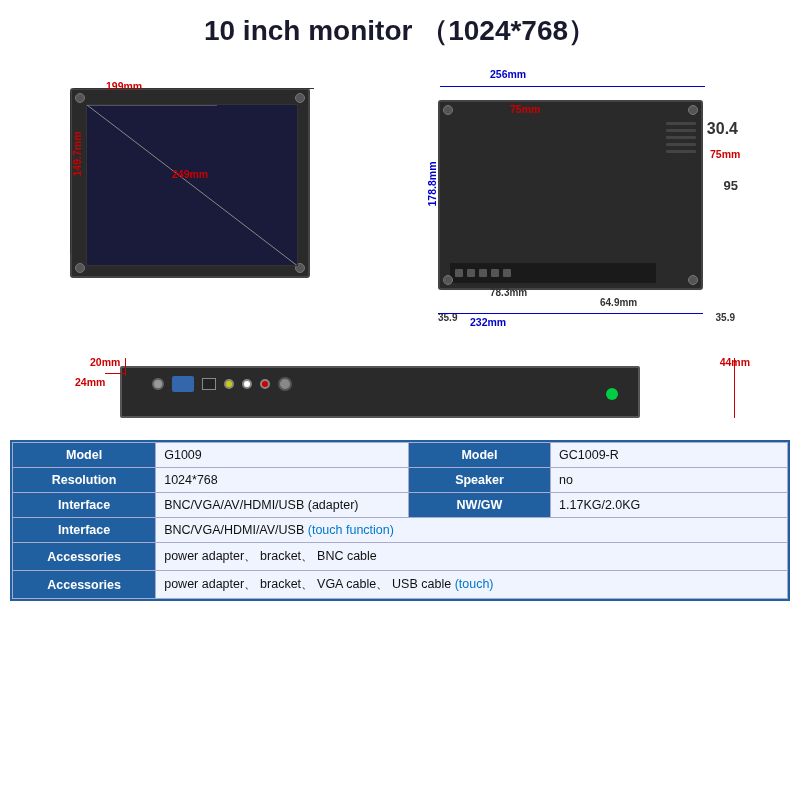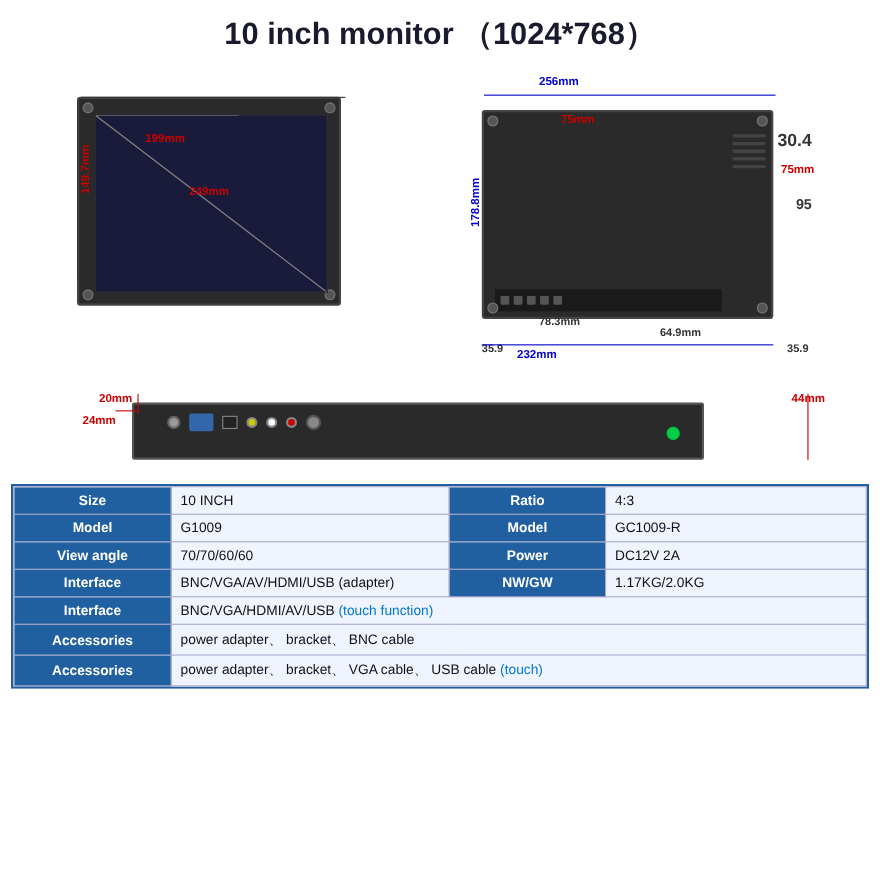--- a/index.html
+++ b/index.html
@@ -272,21 +272,21 @@
       <div class="monitor-screw screw-bl"></div>
       <div class="monitor-screw screw-br"></div>
       <div class="monitor-screen">
         <svg class="screen-diag">
           <line x1="0" y1="0" x2="212" y2="162" stroke="#888" stroke-width="1"></line>
           <line x1="0" y1="0" x2="130" y2="0" stroke="#888" stroke-width="1"></line>
         </svg>
       </div>
     </div>
 
-    <div class="ann" style="top:2px; left:72px;margin-top:40px;">199mm</div>
+    <div class="ann" style="top:2px; left:46px;">199mm</div>
     <div style="position:absolute; top:10px; left:14px; width:240px; height:1px; background:#333;"></div>
 
     <div class="ann" style="top:70px; left:-5px; transform:rotate(-90deg); transform-origin:center;">149.7mm</div>
     <div style="position:absolute; top:14px; left:10px; width:1px; height:162px; background:#333;"></div>
 
     <div class="ann" style="top:90px; left:80px;margin-left:32px;">249mm</div>
   </div>
 
   <div class="monitor-back" style="position:relative; width:330px; height:260px; margin-top:10px;">
 
@@ -361,37 +361,31 @@
   </div>
 
   <div style="position:absolute; top:10px; left:115px; width:1px; height:18px; background:#cc0000;"></div>
   <div style="position:absolute; top:25px; left:95px; width:20px; height:1px; background:#cc0000;"></div>
   <div style="position:absolute; top:10px; right:55px; width:1px; height:60px; background:#cc0000;"></div>
 </div>
 
 <div class="spec-section">
   <table class="spec-table">
     <tbody id="spec-tbody">
-    <tr>
-    <td class="label-cell">Size</td>
-    <td class="value-cell">10 INCH</td>
-    <td class="right-label-cell">Ratio</td>
-    <td class="right-value-cell">4:3</td>
-  </tr>
         <tr>
     <td class="label-cell">Model</td>
     <td class="value-cell">G1009</td>
     <td class="right-label-cell">Model</td>
     <td class="right-value-cell">GC1009-R</td>
   </tr>
         <tr>
-    <td class="label-cell">View angle</td>
-    <td class="value-cell">70/70/60/60</td>
-    <td class="right-label-cell">Power</td>
-    <td class="right-value-cell">DC12V  2A</td>
+    <td class="label-cell">Resolution</td>
+    <td class="value-cell">1024*768</td>
+    <td class="right-label-cell">Speaker</td>
+    <td class="right-value-cell">no</td>
   </tr>
         <tr>
     <td class="label-cell">Interface</td>
     <td class="value-cell">BNC/VGA/AV/HDMI/USB (adapter)</td>
     <td class="right-label-cell">NW/GW</td>
     <td class="right-value-cell">1.17KG/2.0KG</td>
   </tr>
         <tr>
           <td class="label-cell">Interface</td>
           <td class="value-cell" colspan="3">BNC/VGA/HDMI/AV/USB<span class="touch-text"> (touch function)</span></td>

